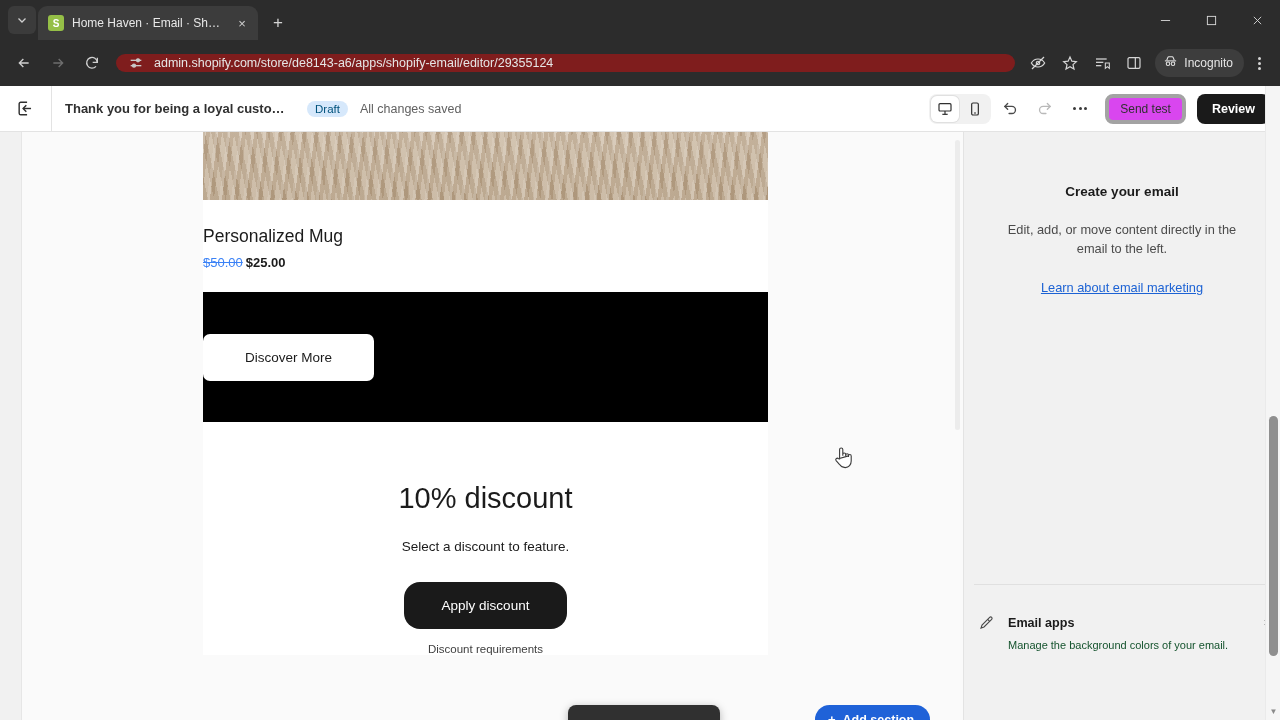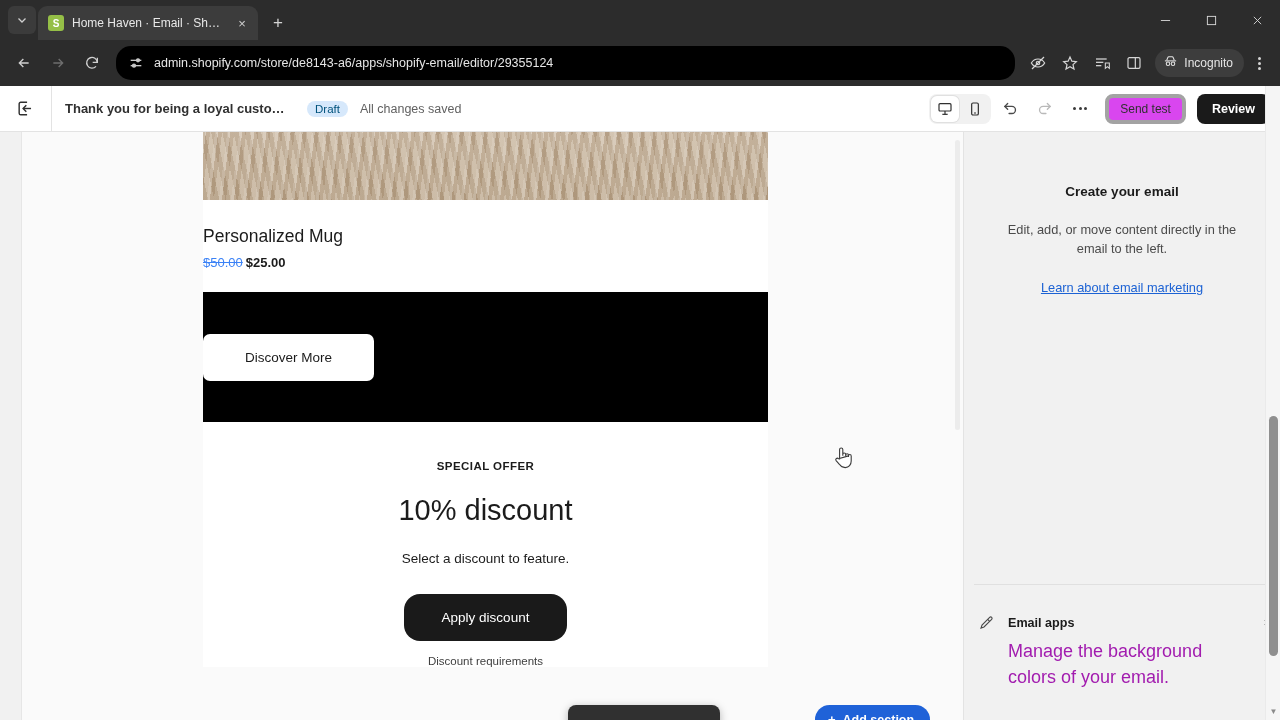--- a/index.html
+++ b/index.html
@@ -54,21 +54,21 @@
   .winctl { position: absolute; right: 0; top: 0; height: 40px; display: flex; }
   .winctl div { width: 46px; height: 40px; display: flex; align-items: center; justify-content: center; color: #d8d8d8; }
   .winctl svg { width: 11px; height: 11px; }
 
   .toolbar { height: 46px; display: flex; align-items: center; padding: 0 8px; gap: 2px; }
   .nav-btn { width: 32px; height: 32px; border-radius: 50%; display: flex; align-items: center; justify-content: center; color: #cfcfcf; }
   .nav-btn.disabled { color: #6e6e6e; }
   .nav-btn svg { width: 16px; height: 16px; }
 
   .omnibox {
-    flex: 1 1 auto; height: 34px; background: #000000; border-radius: 15px;
+    flex: 1 1 auto; height: 18px; background: #7f1d1d; border-radius: 15px;
     display: flex; align-items: center; gap: 10px; padding: 0 12px;
     margin: 0 6px; min-width: 0;
   }
   .omnibox .url { font-size: 12.5px; color: #e6e6e6; white-space: nowrap; overflow: hidden; }
   .omni-icon { width: 16px; height: 16px; color: #c9c9c9; flex: 0 0 auto; }
 
   .tb-right { display: flex; align-items: center; gap: 2px; }
   .tb-icon { width: 30px; height: 30px; border-radius: 50%; display: flex; align-items: center; justify-content: center; color: #d6d6d6; }
   .tb-icon svg { width: 16px; height: 16px; }
   .incognito-pill {
@@ -192,21 +192,21 @@
   .sb-desc { font-size: 12.8px; color: #4b4b4b; margin-top: 22px; line-height: 1.46; }
   .sb-link { font-size: 12.8px; color: #1c62d4; text-decoration: underline; margin-top: 22px; display: inline-block; }
 
   .sb-divider { position: absolute; left: 10px; right: 10px; top: 452px; height: 1px; background: #e0e0e0; }
 
   .sb-row { position: absolute; left: 14px; right: 12px; top: 481px; display: flex; gap: 12px; }
   .sb-row-icon { width: 18px; color: #4a4a4a; padding-top: 2px; flex: 0 0 auto; }
   .sb-row-icon svg { width: 16px; height: 16px; }
   .sb-row-body { flex: 1 1 auto; }
   .sb-row-title { font-size: 12.6px; font-weight: bold; color: #1b1b1b; }
-  .sb-row-desc { font-size: 18px; color: #a21caf; margin-top: 7px; line-height: 1.45; }
+  .sb-row-desc { font-size: 11px; color: #14532d; margin-top: 7px; line-height: 1.45; }
   .sb-row-chev { color: #6a6a6a; font-size: 13px; padding-top: 1px; flex: 0 0 auto; }
 
   
   .page-scrollbar { position: absolute; right: 0; top: 86px; width: 15px; height: 634px; background: #f5f5f5; border-left: 1px solid #eaeaea; z-index: 50; }
   .page-scroll-thumb { position: absolute; left: 3px; top: 330px; width: 9px; height: 240px; border-radius: 5px; background: #8f8f8f; }
   .page-scroll-arrow { position: absolute; left: 0; width: 15px; height: 14px; display: flex; align-items: center; justify-content: center; color: #8a8a8a; font-size: 8px; }
 </style>
 </head>
 <body>
 
@@ -394,21 +394,20 @@
         <div class="prod-price">
           <span class="price-old">$50.00</span><span class="price-new">$25.00</span>
         </div>
       </div>
 
       <div class="cta-band">
         <span class="cta-btn">Discover More</span>
       </div>
 
       <div class="offer-block">
-        <div class="offer-kicker">SPECIAL OFFER</div>
         <div class="offer-head">10% discount</div>
         <div class="offer-sub">Select a discount to feature.</div>
         <span class="offer-btn">Apply discount</span>
         <div class="offer-note">Discount requirements</div>
       </div>
     </div>
 
     <svg class="cursor" viewBox="0 0 20 26">
       <path d="M6.6 14.4V4.6a1.6 1.6 0 0 1 3.2 0v6.1m0-1.2a1.45 1.45 0 0 1 2.9 0v1.6m0-0.9a1.4 1.4 0 0 1 2.8 0v1.7m0-1a1.35 1.35 0 0 1 2.7 0v5.1c0 3.6-2.3 6.6-6 6.6-3.1 0-4.5-1.3-5.8-3.3L3.1 15.6a1.5 1.5 0 0 1 2.4-1.8z" fill="#ffffff" stroke="#3a3a3a" stroke-width="1.1" stroke-linejoin="round"></path>
     </svg>

